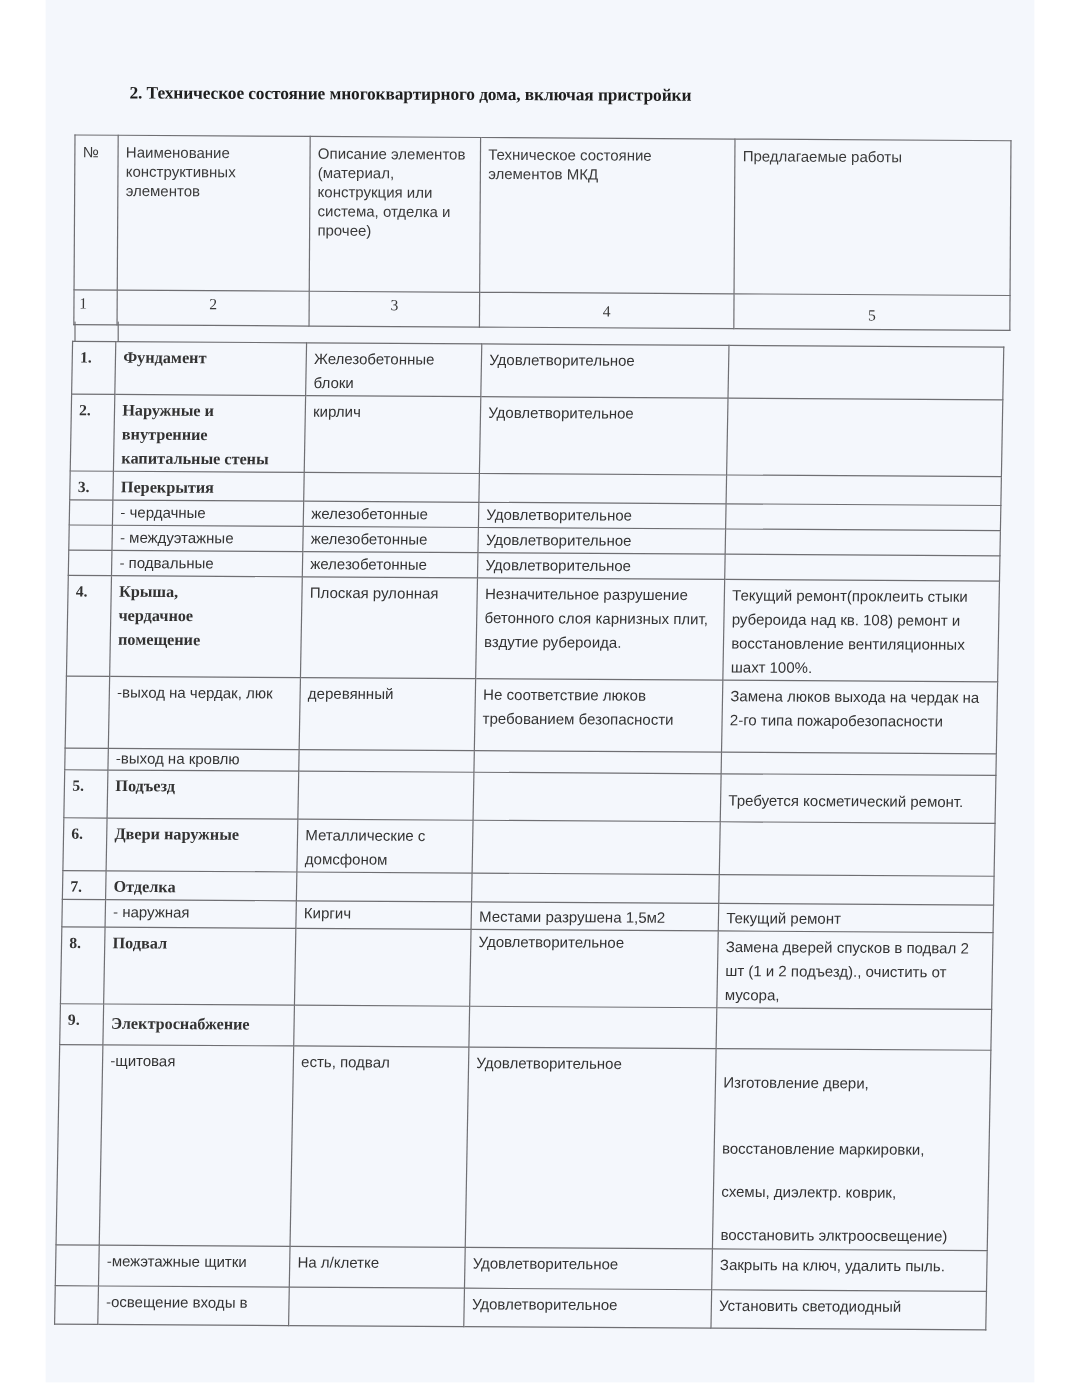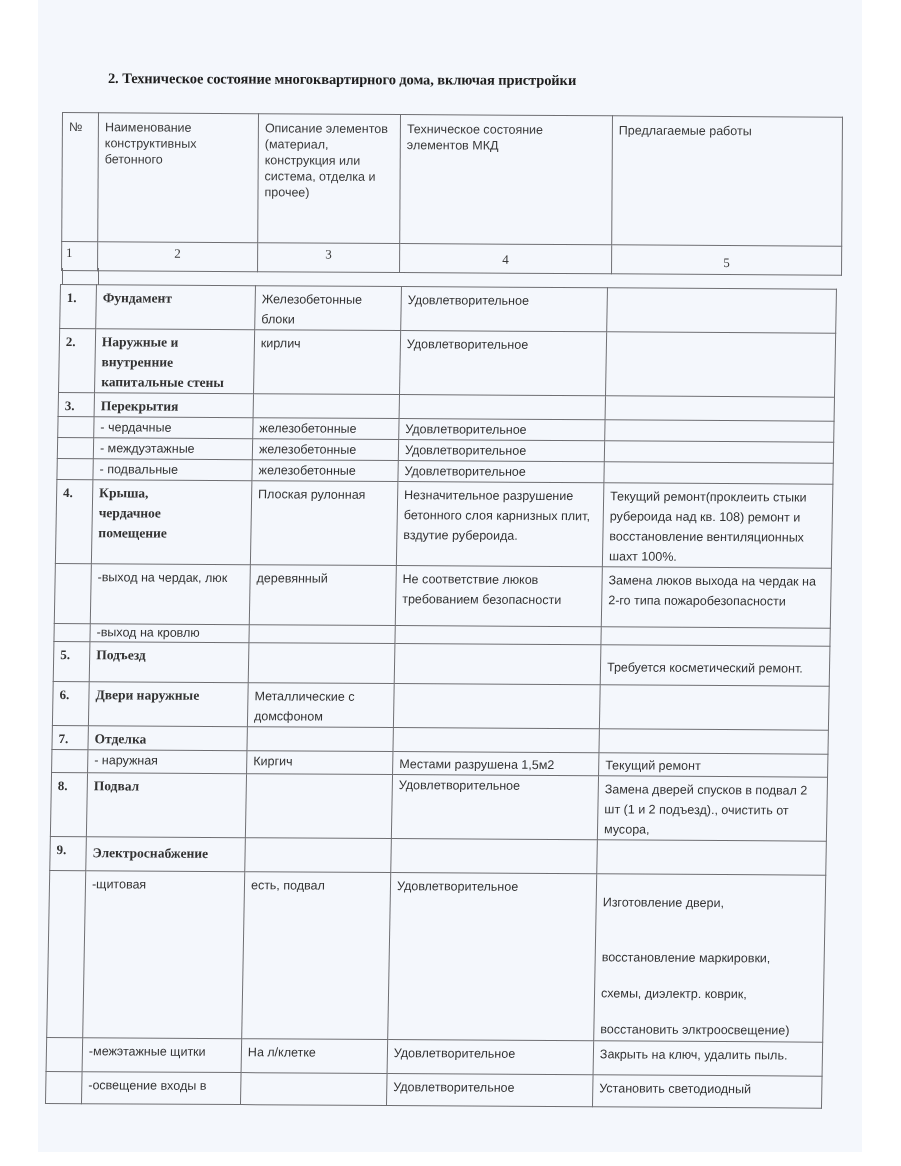--- a/index.html
+++ b/index.html
@@ -47,21 +47,21 @@
   <colgroup>
     <col style="width:36px">
       <col style="width:160px">
       <col style="width:142px">
       <col style="width:212px">
       <col style="width:230px">
   </colgroup>
   <tbody>
       <tr class="head-row">
     <td>№</td>
-    <td>Наименование конструктивных бетонного</td>
+    <td>Наименование конструктивных элементов</td>
     <td>Описание элементов (материал, конструкция или система, отделка и прочее)</td>
     <td>Техническое состояние элементов МКД</td>
     <td>Предлагаемые работы</td>
   </tr>
   <tr class="num-row">
     <td style="text-align:left;padding-left:4px">1</td>
     <td>2</td>
     <td>3</td>
     <td style="padding-top:6px">4</td>
     <td style="padding-top:8px">5</td>

